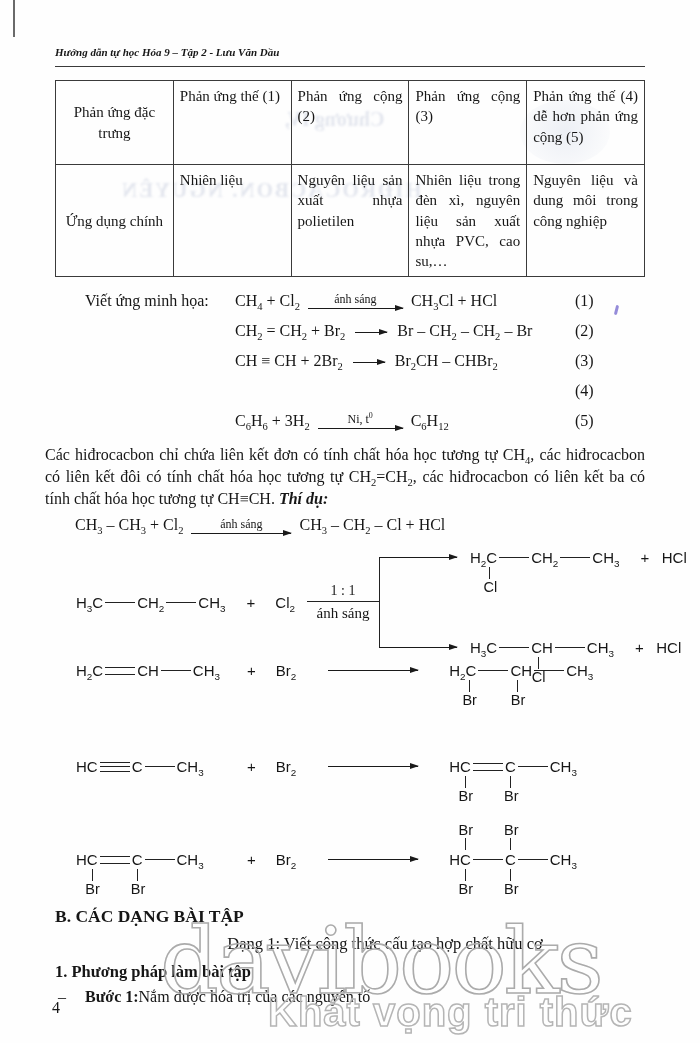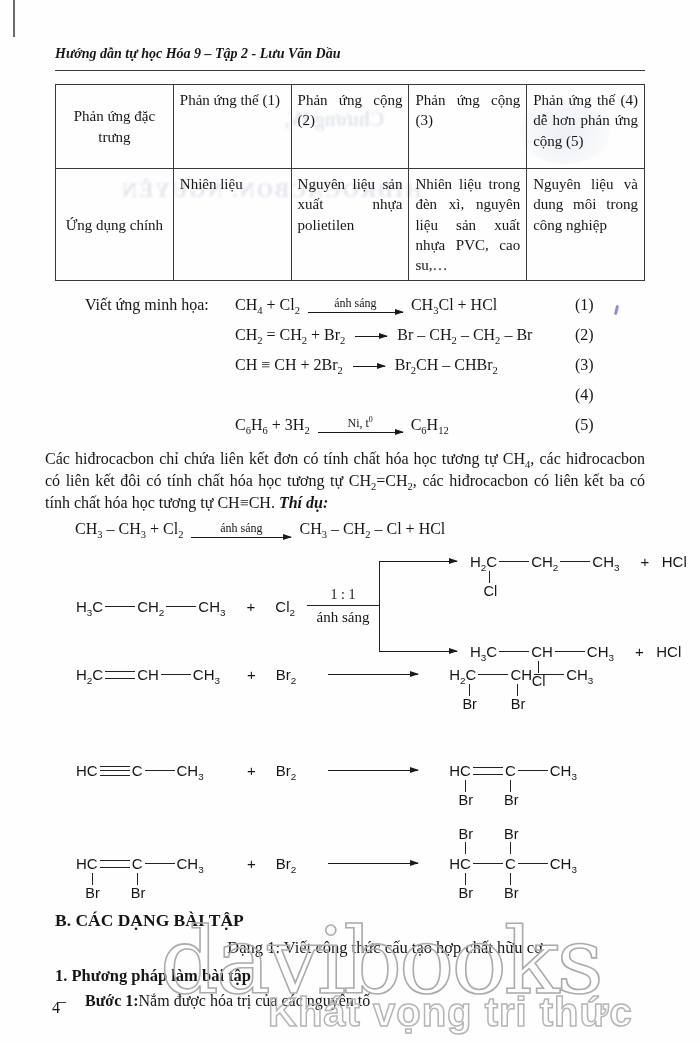--- a/index.html
+++ b/index.html
@@ -10,21 +10,21 @@
   .bleed{position:absolute;transform:scaleX(-1);filter:blur(1.2px);color:rgba(95,112,160,0.17);
          font-weight:bold;white-space:nowrap;z-index:0;}
   .bleed-1{left:285px;top:108px;font-size:20px;}
   .bleed-2{left:120px;top:178px;font-size:21px;letter-spacing:2px;}
   .bleed-blob{position:absolute;left:520px;top:100px;width:90px;height:64px;border-radius:50%;
          background:radial-gradient(circle,rgba(130,150,190,.14),rgba(130,150,190,0));z-index:0;}
   .pen-mark{position:absolute;left:615px;top:305px;width:3px;height:10px;background:#8278d2;
          border-radius:2px;transform:rotate(14deg);opacity:.85;}
   
   .header{margin:46px 55px 0 55px;padding-bottom:8px;border-bottom:1.6px solid #3a3a3a;
-          font-style:italic;font-weight:bold;font-size:14px;position:relative;z-index:1;}
+          font-style:italic;font-weight:bold;font-size:11px;position:relative;z-index:1;}
   
   table.props{margin:13px 0 0 55px;border-collapse:collapse;width:590px;font-size:15px;
           position:relative;z-index:1;background:transparent;table-layout:fixed;}
   table.props td{border:1.35px solid #3a3a3a;padding:5px 6px;vertical-align:top;
           text-align:justify;line-height:1.35;}
   table.props td.rowlabel{text-align:center;vertical-align:middle;padding:4px 3px;}
   table.props tr:nth-child(1){height:84px;}
   table.props tr:nth-child(2){height:80px;}
   
   sub{font-size:.66em;line-height:0;}

